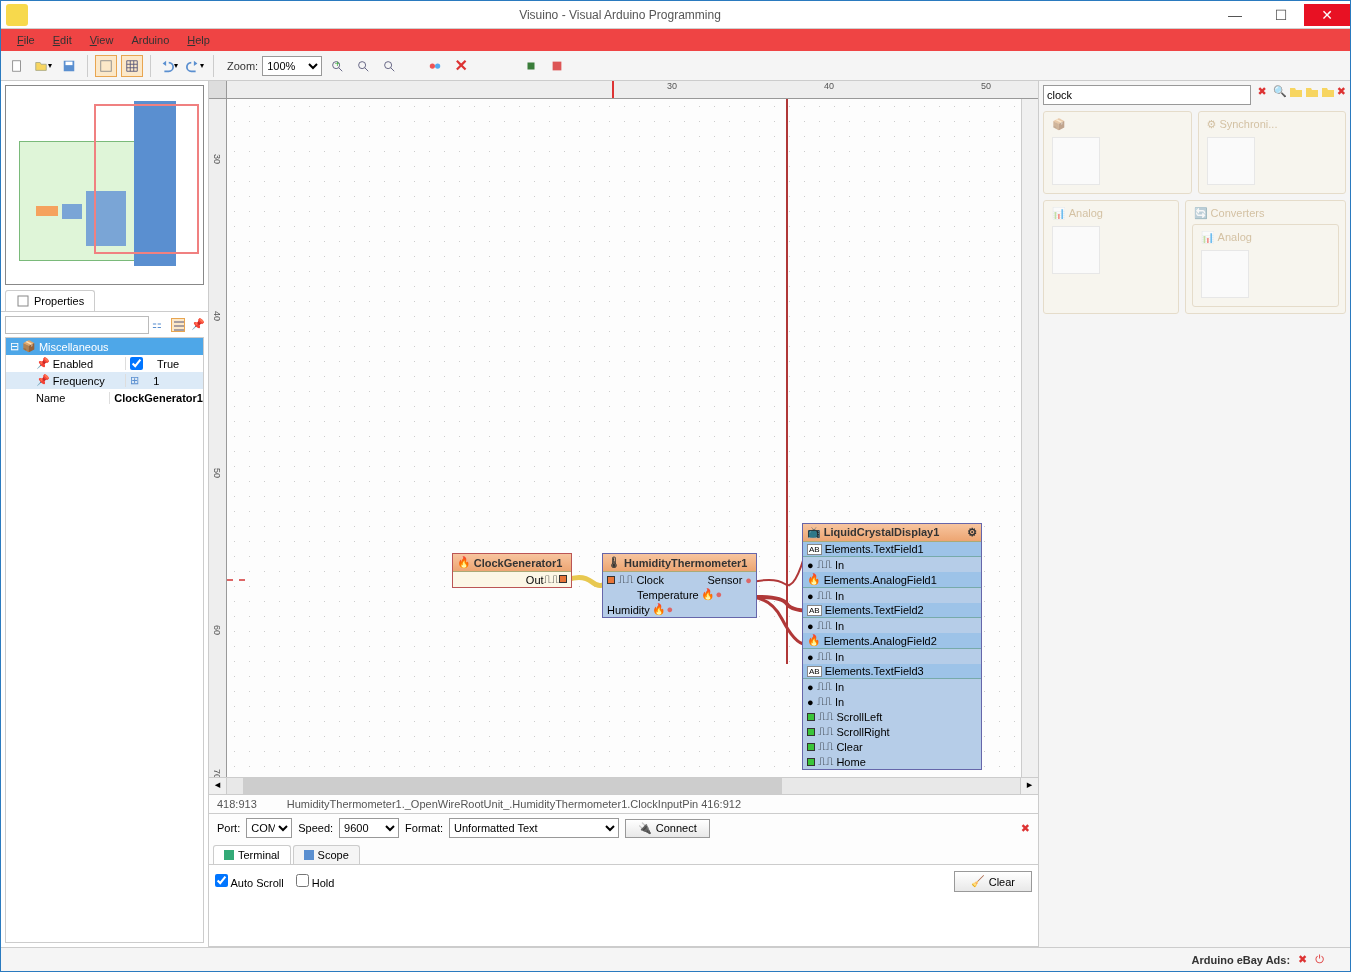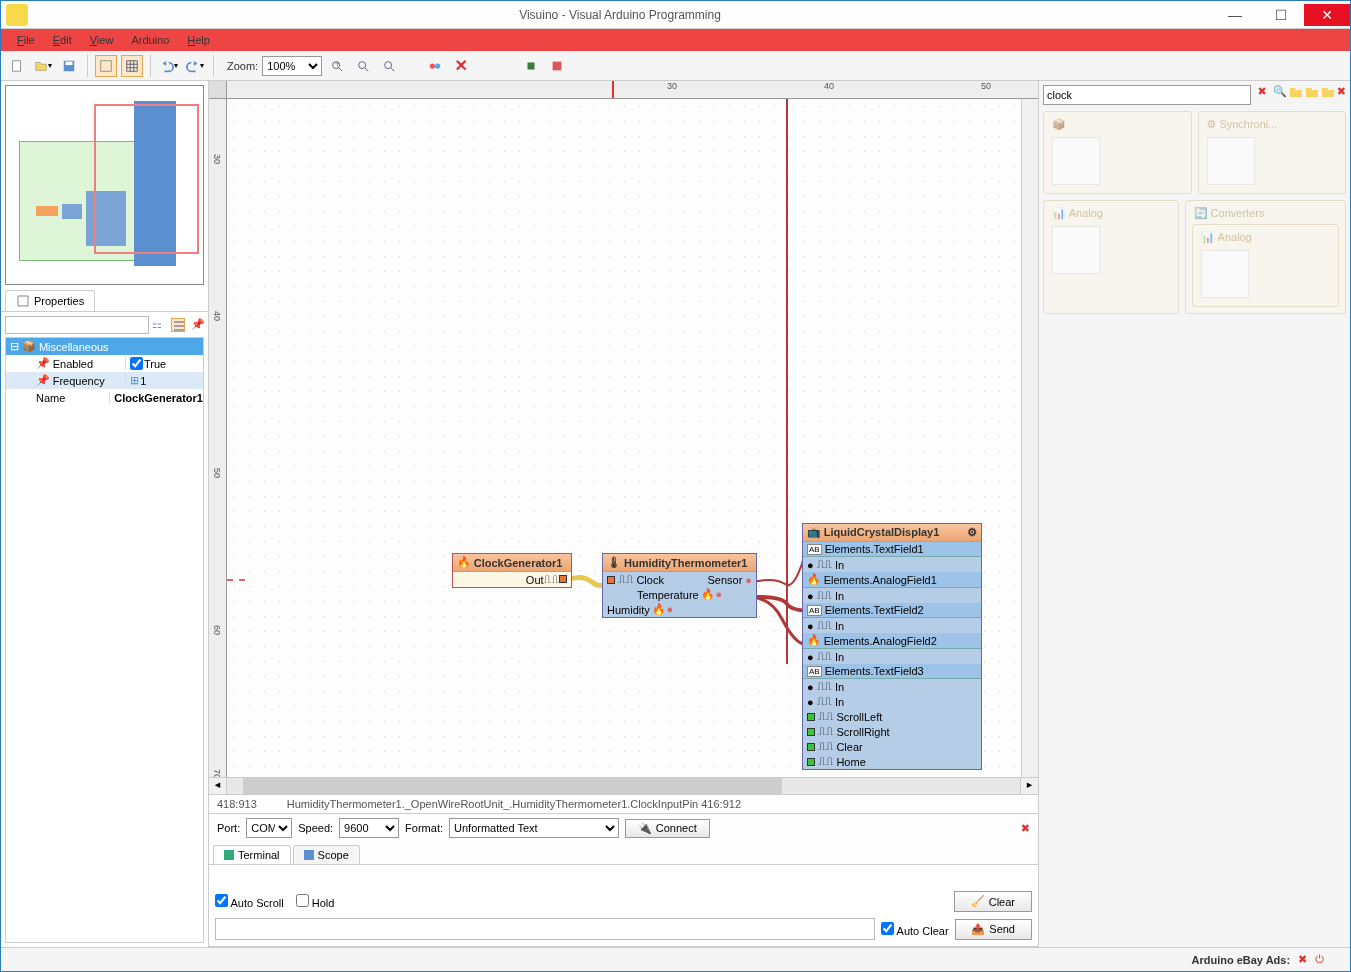--- a/index.html
+++ b/index.html
@@ -30,21 +30,21 @@
 .ov-viewport { position: absolute; left: 88px; top: 18px; width: 105px; height: 150px; border: 2px solid #f08080; }
 .props-tab { height: 22px; display: flex; align-items: flex-end; padding-left: 4px; }
 .props-tab-btn { padding: 3px 10px; border: 1px solid #ccc; border-bottom: none; background: #fff; border-radius: 3px 3px 0 0; display: flex; gap: 4px; align-items: center; }
 .props-toolbar { height: 26px; border-top: 1px solid #ccc; display: flex; align-items: center; padding: 0 4px; gap: 3px; }
 .props-search { flex: 1; height: 18px; border: 1px solid #bbb; }
 .props-grid { flex: 1; background: #fff; border: 1px solid #ccc; margin: 0 4px 4px; }
 .props-cat { background: #4ea7e8; color: #fff; padding: 2px 4px; display: flex; align-items: center; gap: 3px; }
 .props-row { display: flex; height: 17px; align-items: center; }
 .props-row.sel { background: #dceaf7; }
 .props-name { width: 120px; padding-left: 30px; border-right: 1px solid #ddd; display: flex; gap: 3px; align-items: center; }
-.props-val { flex: 1; padding-left: 4px; display: flex; gap: 1px; align-items: center; }
+.props-val { flex: 1; padding-left: 4px; display: flex; gap: 14px; align-items: center; }
 .props-val.bold { font-weight: bold; }
 .canvas-area { flex: 1; display: flex; flex-direction: column; position: relative; }
 .ruler-h { height: 18px; background: #eee; border-bottom: 1px solid #999; position: relative; overflow: hidden; }
 .ruler-v { width: 18px; background: #eee; border-right: 1px solid #999; position: relative; }
 .ruler-tick { position: absolute; font-size: 9px; color: #555; }
 .canvas-mid { flex: 1; display: flex; overflow: hidden; }
 .canvas { flex: 1; background: #fdfdfd; background-image: radial-gradient(circle, #ccc 0.5px, transparent 0.5px); background-size: 15px 15px; position: relative; overflow: hidden; }
 .node { position: absolute; border: 1px solid #66a; background: #b6cde8; font-size: 10px; }
 .node-header { background: linear-gradient(#f7c59f, #eda572); padding: 2px 4px; display: flex; align-items: center; gap: 3px; border-bottom: 1px solid #aa7; font-weight: bold; color: #333; }
 .node-row { padding: 1px 4px; display: flex; justify-content: space-between; align-items: center; height: 15px; }
@@ -62,21 +62,21 @@
 .category-box { border: 1px solid #d8c8a8; background: #faf5ea; border-radius: 3px; margin-bottom: 6px; opacity: 0.55; padding: 4px; }
 .cat-header { color: #b89860; font-size: 10px; padding: 2px 4px; display: flex; gap: 3px; }
 .cat-items { display: flex; gap: 4px; padding: 4px; }
 .cat-item { width: 48px; height: 48px; background: #fff; border: 1px solid #ddd; }
 .status-area { border-top: 1px solid #ccc; padding: 3px 8px; display: flex; gap: 30px; background: #fdfdfd; color: #555; }
 .serial-bar { border-top: 1px solid #ccc; padding: 4px 8px; display: flex; align-items: center; gap: 6px; background: #fdfdfd; }
 .serial-select { height: 20px; border: 1px solid #999; background: #fff; }
 .connect-btn { padding: 2px 12px; border: 1px solid #999; background: linear-gradient(#fff,#e8e8e8); display: flex; gap: 4px; align-items: center; }
 .terminal-tabs { display: flex; border-bottom: 1px solid #ccc; background: #fdfdfd; padding-top: 3px; padding-left: 4px; }
 .term-tab { padding: 3px 10px; border: 1px solid #ccc; border-bottom: none; background: #fff; margin-right: 2px; border-radius: 3px 3px 0 0; display: flex; gap: 4px; align-items: center; }
-.terminal-body { height: 82px; background: #fff; border-bottom: 1px solid #ccc; padding: 6px; display: flex; flex-direction: column; gap: 6px; justify-content: flex-end; }
+.terminal-body { height: 82px; background: #fff; border-bottom: 1px solid #ccc; padding: 6px; display: flex; flex-direction: column; gap: 14px; }
 .check-row { display: flex; gap: 12px; align-items: center; }
 .term-input-row { display: flex; gap: 6px; align-items: center; }
 .term-input { flex: 1; height: 22px; border: 1px solid #bbb; }
 .term-btn { padding: 3px 16px; border: 1px solid #999; background: linear-gradient(#fff,#e8e8e8); display: flex; gap: 4px; align-items: center; }
 .footer { height: 24px; background: #f5f5f5; border-top: 1px solid #ccc; display: flex; align-items: center; justify-content: flex-end; padding: 0 26px; gap: 8px; }
 .footer-text { font-weight: bold; color: #333; }
 .ico { width: 14px; height: 14px; display: inline-block; }
 .wire { position: absolute; pointer-events: none; }
 </style>
 </head>
@@ -410,28 +410,20 @@
       <div class="terminal-body">
         <div class="check-row">
           <label><input type="checkbox" checked="" style=""> <span>Auto Scroll</span></label>
           <label><input type="checkbox" style=""> <span>Hold</span></label>
           <div style="flex:1"></div>
           <button class="term-btn">
               <span>🧹</span>
               <span>Clear</span>
             </button>
         </div>
-        <div class="term-input-row">
-          <input class="term-input" style="">
-          <label><input type="checkbox" checked="" style=""> <span>Auto Clear</span></label>
-          <button class="term-btn">
-              <span>📤</span>
-              <span>Send</span>
-            </button>
-        </div>
       </div>
     </div>
 
     <div class="right-panel">
       <div class="search-row">
         <input class="search-box" value="clock" style="">
         <span style="color:#d33;width:18px;text-align:center">✖</span>
         <span>🔍</span>
         <span><svg width="14" height="14" viewBox="0 0 14 14">
               <path d="M1 3h5l1 2h6v7H1z" fill="#f7d560"></path>

